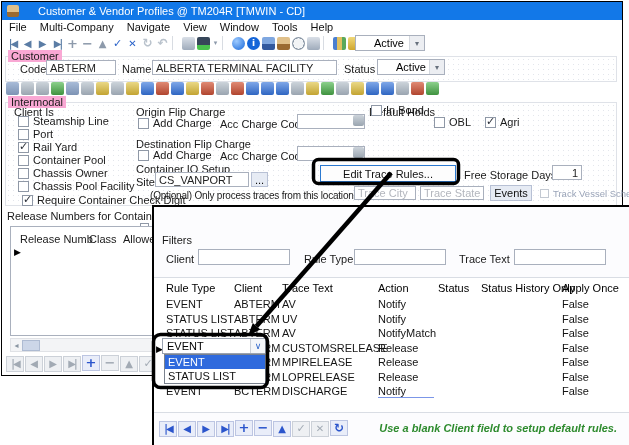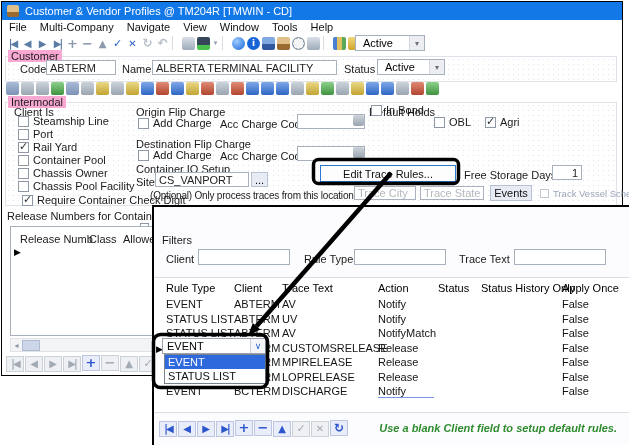--- a/index.html
+++ b/index.html
@@ -8,21 +8,21 @@
   .lbl{position:absolute;font-size:11px;color:#1a1a1a;white-space:nowrap;line-height:12px;}
   .field{position:absolute;border:1px solid #a9b0bd;background:#fff;font:11px "Liberation Sans",sans-serif;
     padding:0 3px;box-sizing:border-box;height:15px;color:#222;}
   .field::placeholder{color:#b3b6bd;}
   
   #main-window{position:absolute;left:1px;top:1px;width:620px;height:373px;border:1px solid #000;
     background:#fff;z-index:1;}
   #dialog{position:absolute;left:152px;top:205px;width:475px;height:238px;border:2px solid #000;
     background:#fcfcfe;z-index:10;box-sizing:content-box;}
   .titlebar{position:absolute;left:0;top:0;right:0;height:18px;background:#1278e8;color:#fff;
-    display:flex;align-items:center;gap:5px;padding-left:4px;font-size:11px;}
+    display:flex;align-items:center;gap:18px;padding-left:4px;font-size:11px;}
   .dots{background-image:radial-gradient(#e3e6ec 0.7px,transparent 0.9px);background-size:5px 5px;}
   
   #menubar{position:absolute;left:0;top:18px;right:0;height:14px;background:#fff;display:flex;
     gap:13px;padding-left:7px;font-size:11px;align-items:center;color:#111;}
   
   #toolbar1{position:absolute;left:0;top:32px;right:0;height:18px;display:flex;align-items:center;padding-left:3px;}
   .tbi{display:inline-flex;width:15px;height:15px;align-items:center;justify-content:center;
     font:bold 10px "DejaVu Sans",sans-serif;color:#5b7da5;}
   .tbi.blue{color:#2b63c9;} .tbi.gray{color:#b9c2cc;} .tbi.mid{color:#8d9aab;}
   .sep{width:6px;height:14px;border-left:1px solid #d8dce2;margin:0 2px;}
@@ -41,21 +41,21 @@
   .t-export{background:linear-gradient(#8fd08f,#3d8a3d);}
   .t-printb{background:linear-gradient(#b8cce8,#6a8ec0);}
   
   .pa{background:linear-gradient(#a9bcd8,#7d93b4);} .pb{background:linear-gradient(#ead886,#c3a432);}
   .pc{background:linear-gradient(#7fa7e8,#2f66c2);} .pd{background:linear-gradient(#8cd08c,#3f923f);}
   .pe{background:linear-gradient(#e08a74,#b0452f);} .pf{background:linear-gradient(#ccd3da,#9aa5b0);}
   #toolbar2{position:absolute;left:3px;top:78px;height:16px;display:flex;align-items:center;}
   
   .combo{position:absolute;border:1px solid #a9b0bd;background:#fff;height:16px;box-sizing:border-box;
     display:flex;align-items:center;font-size:11px;}
-  .combo .val{flex:1;padding-left:7px;}
+  .combo .val{flex:1;padding-left:18px;}
   .combo .dd{width:14px;align-self:stretch;background:#eceef2;color:#67717e;display:flex;
     align-items:center;justify-content:center;font-size:8px;border-left:1px solid #d4d8de;}
   
   .group{position:absolute;border:1px solid #dfe2e8;}
   .gl{position:absolute;font-size:11px;color:#1a1a1a;background:#f9a8d4;padding:0 3px;white-space:nowrap;}
   
   .cb{width:11px;height:11px;border:1px solid #8f98a6;background:#fff;display:inline-block;
     position:relative;box-sizing:border-box;flex:none;}
   .cb.checked::after{content:"\2713";position:absolute;left:0px;top:-3px;font:bold 11px "DejaVu Sans",sans-serif;color:#2a2f38;}
   .cb.dis{border-color:#c3c9d2;}

